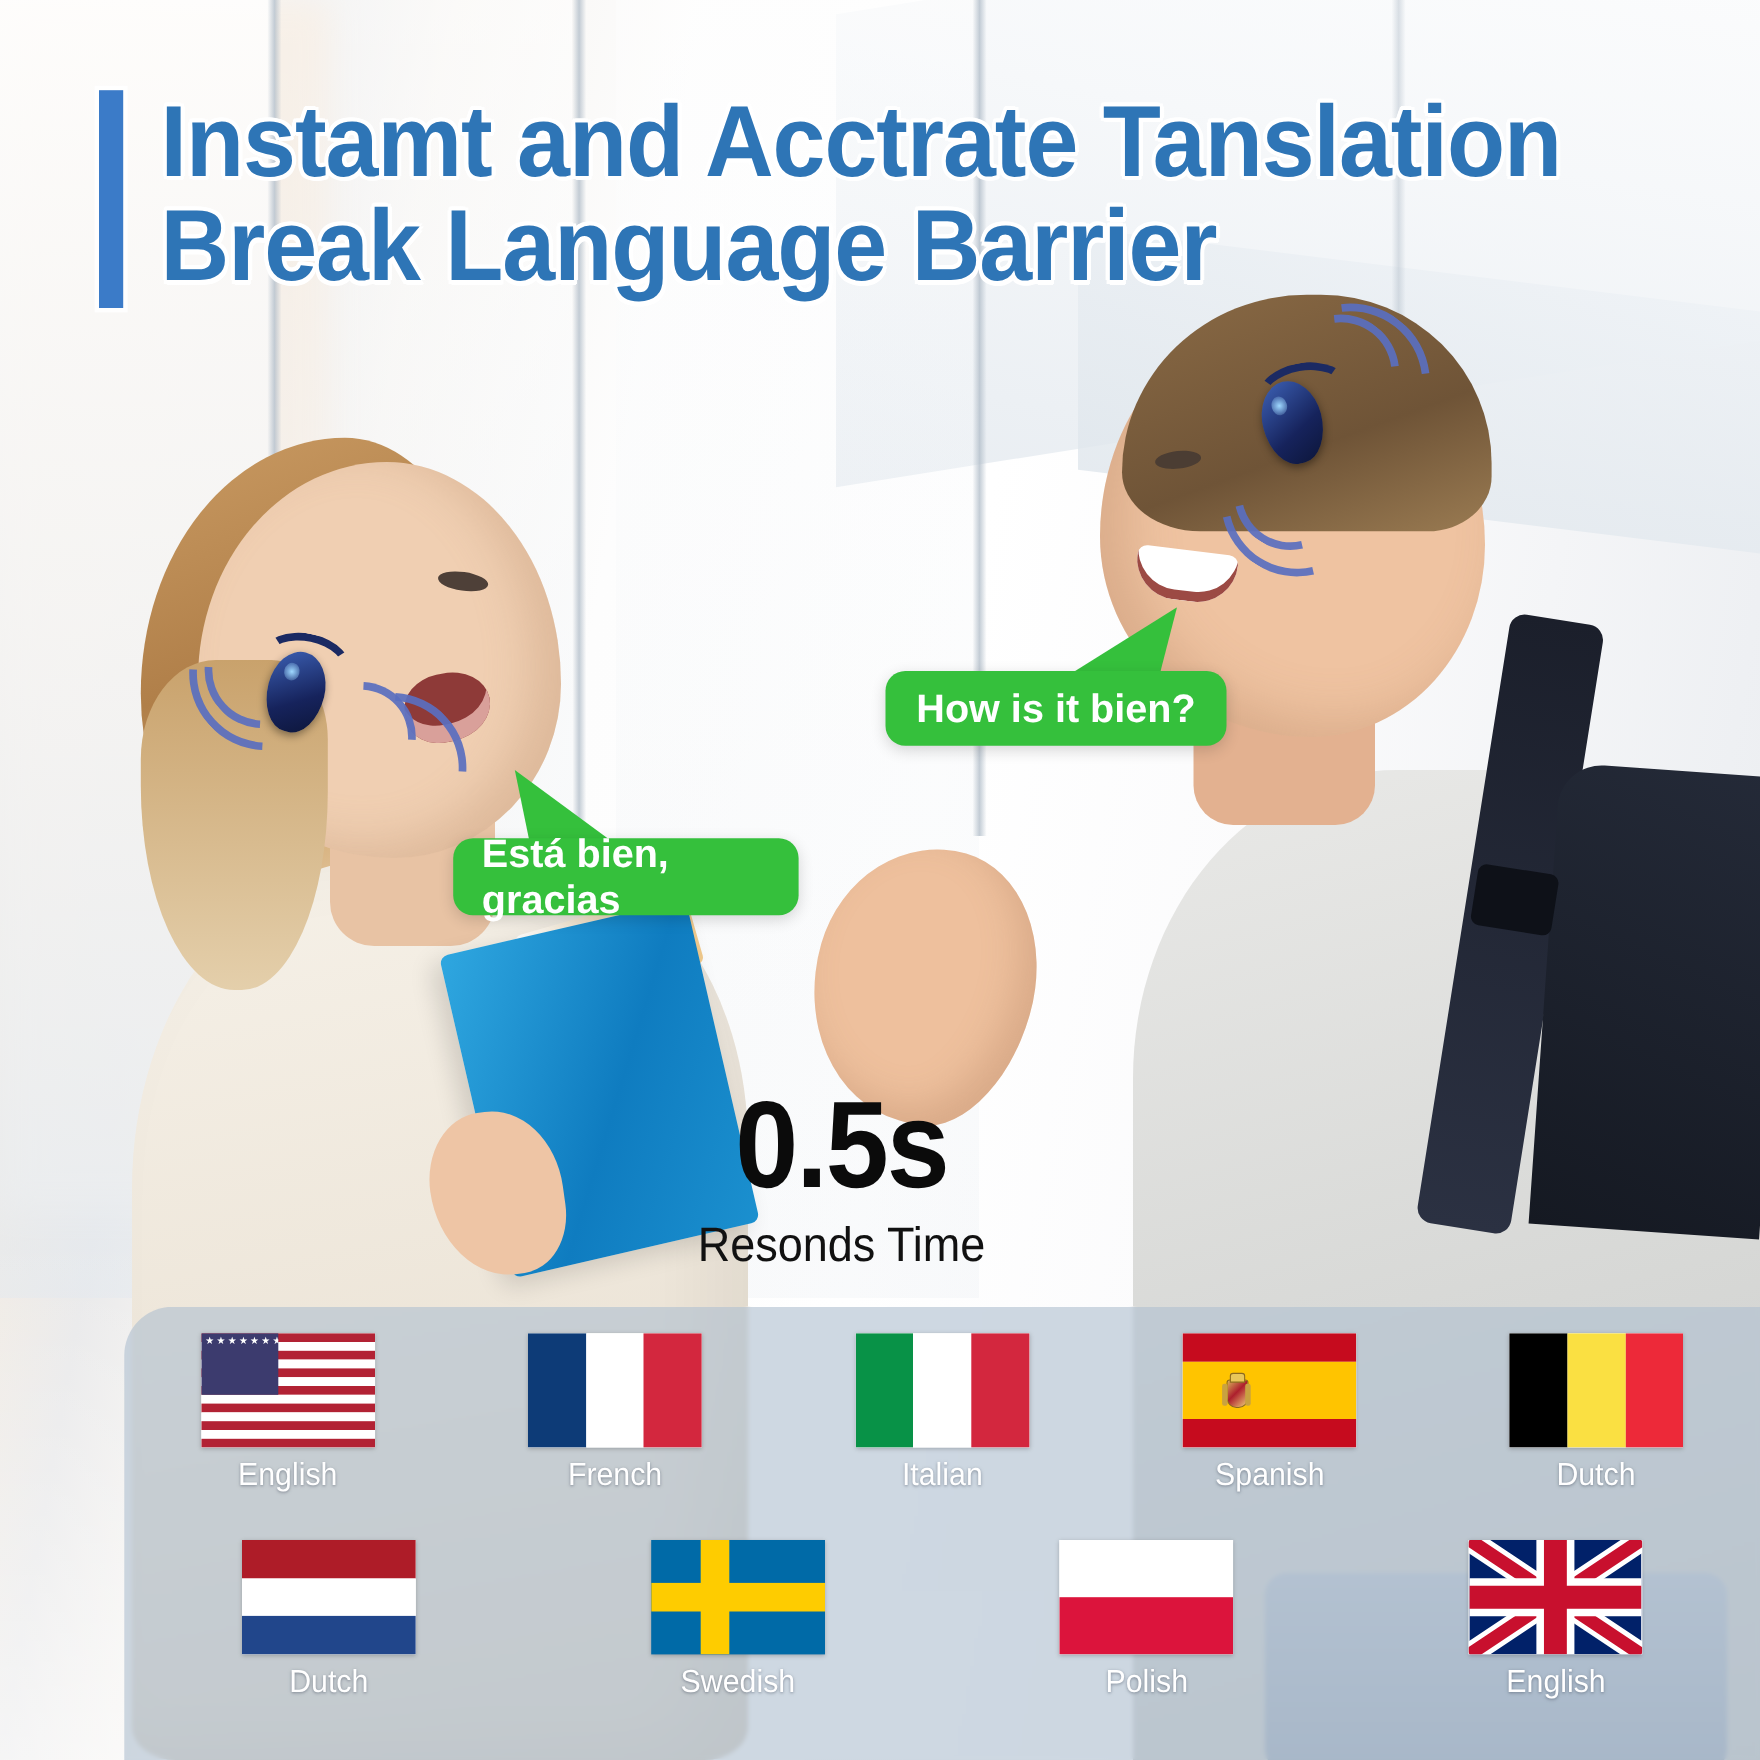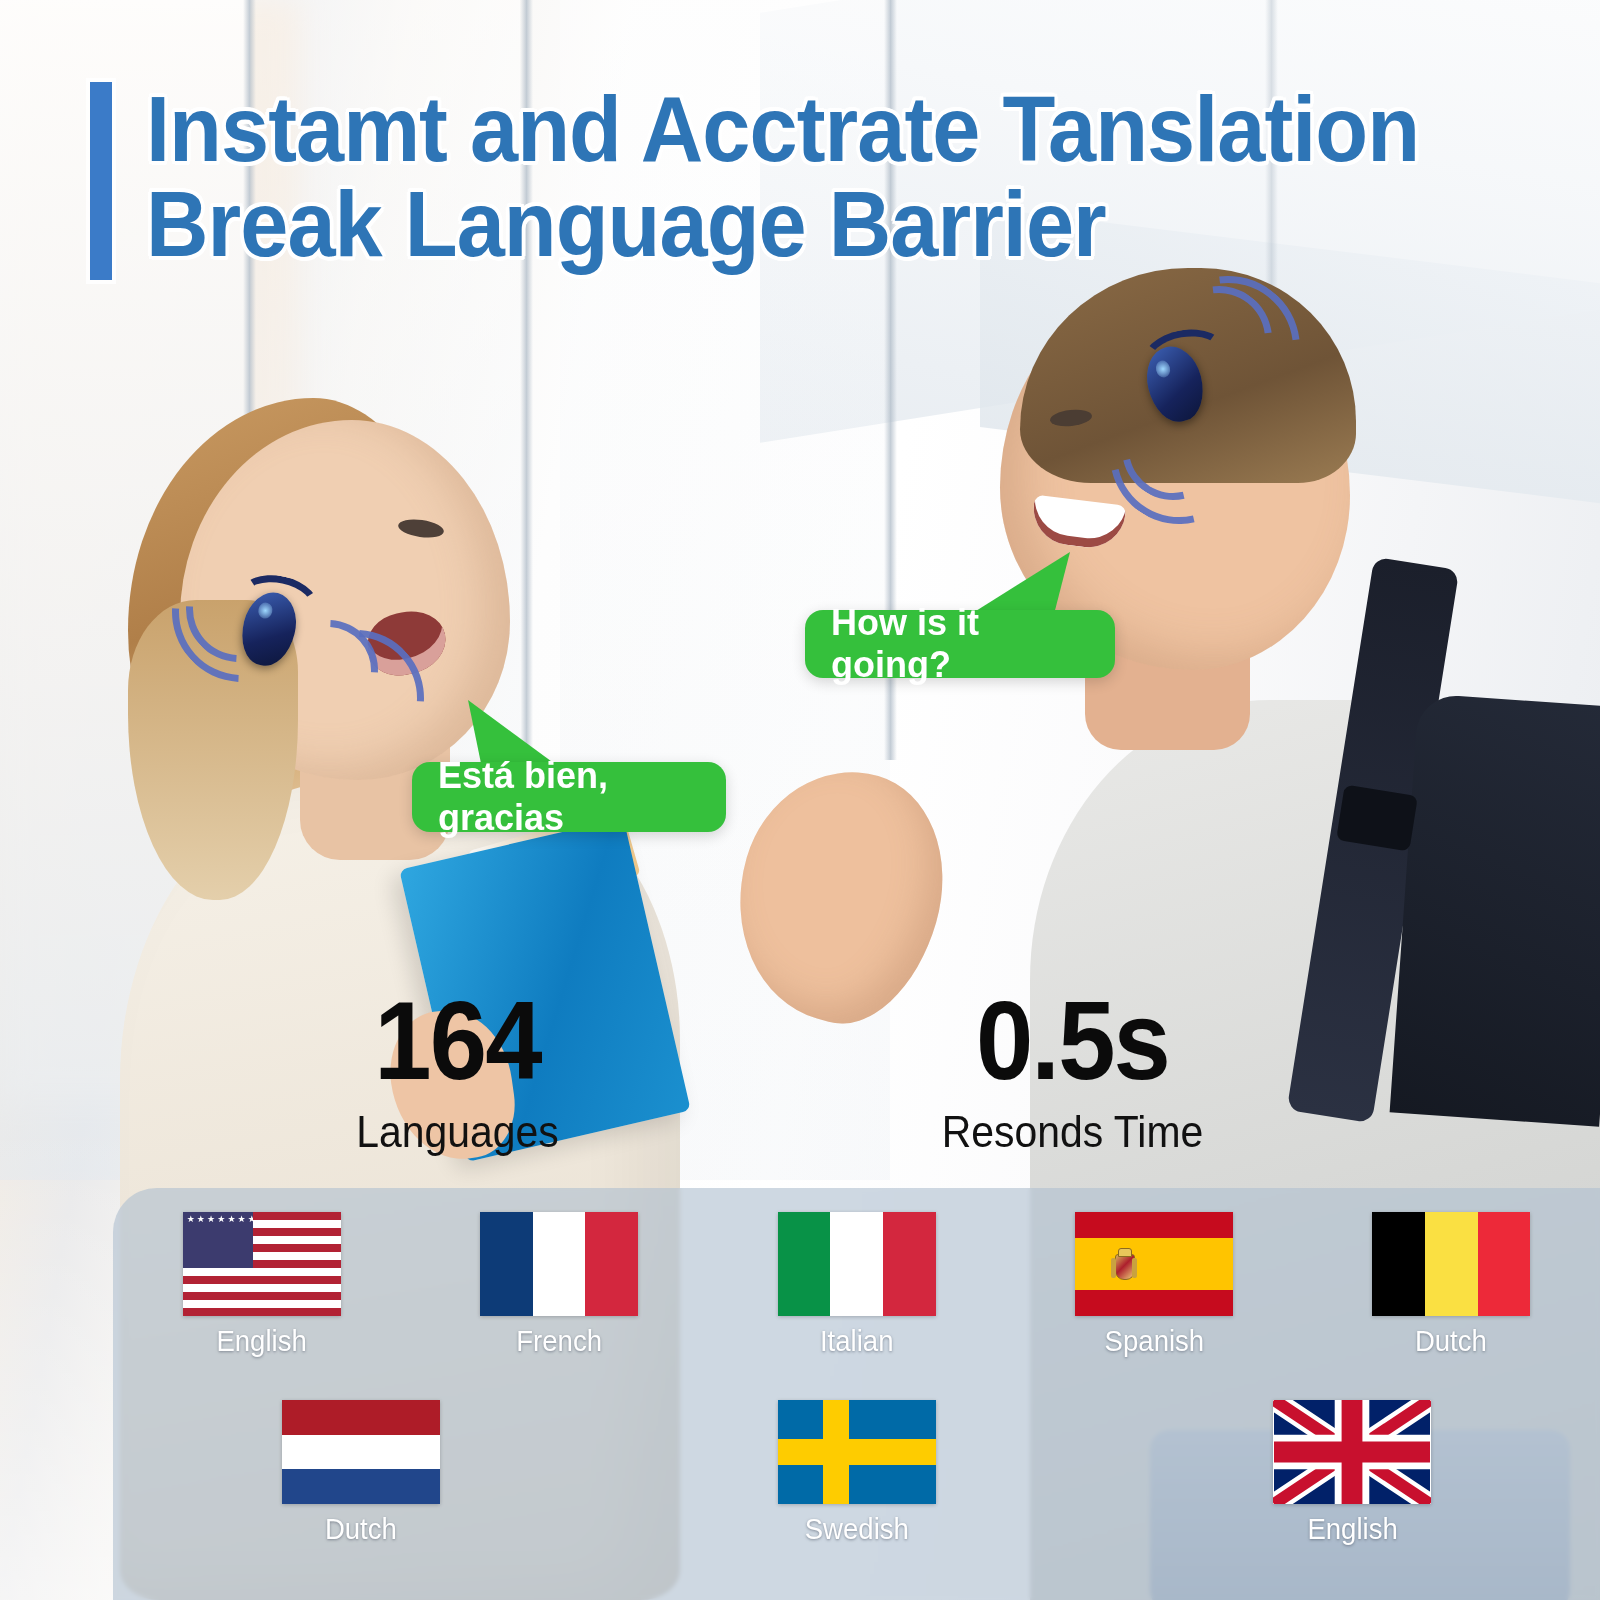--- a/index.html
+++ b/index.html
@@ -214,38 +214,34 @@
       <div class="hl-text">Instamt and Acctrate Tanslation</div>
       <div class="hl-text">Break Language Barrier</div>
     </div>
   </div>
 
   <div>
     <svg style="position:absolute;left:952px;top:552px;width:120px;height:74px;" viewBox="0 0 120 74">
       <polygon points="0,74 118,0 100,70" fill="#35c03c"></polygon>
     </svg>
     <div class="bubble" style="left:805px;top:610px;width:258px;height:68px;">
-      <span>How is it going?</span>
+      <span>How is it bien?</span>
     </div>
   </div>
 
   <div>
     <svg style="position:absolute;left:460px;top:700px;width:116px;height:80px;" viewBox="0 0 116 80">
       <polygon points="8,0 24,78 114,78" fill="#35c03c"></polygon>
     </svg>
     <div class="bubble" style="left:412px;top:762px;width:262px;height:70px;">
       <span>Está bien, gracias</span>
     </div>
   </div>
 
   <div class="stats">
-    <div class="stat">
-      <div class="stat-v">164</div>
-      <div class="stat-l">Languages</div>
-    </div>
     <div class="stat">
       <div class="stat-v">0.5s</div>
       <div class="stat-l">Resonds Time</div>
     </div>
   </div>
 
   <div class="panel">
 
     <div class="frow" style="top:24px;">
 
@@ -333,20 +329,27 @@
       </div>
 
       <div class="fcell">
         <div class="flag" style="background:#006aa7;">
           <div class="vb" style="left:45px;width:26px;background:#fecc00;"></div>
           <div class="hb" style="top:39px;height:26px;background:#fecc00;"></div>
         </div>
         <div class="fname">Swedish</div>
       </div>
 
+      <div class="fcell">
+        <div class="flag">
+          <div class="hb" style="top:0;height:52px;background:#fff;"></div>
+          <div class="hb" style="top:52px;height:52px;background:#dc143c;"></div>
+        </div>
+        <div class="fname">Polish</div>
+      </div>
 
 
       <div class="fcell">
         <div class="flag">
           <svg viewBox="0 0 60 40" style="width:100%;height:100%;display:block;">
             <rect width="60" height="40" fill="#012169"></rect>
             <path d="M0,0 L60,40 M60,0 L0,40" stroke="#fff" stroke-width="8"></path>
             <path d="M0,0 L60,40 M60,0 L0,40" stroke="#C8102E" stroke-width="4.6"></path>
             <path d="M30,0 V40 M0,20 H60" stroke="#fff" stroke-width="13.3"></path>
             <path d="M30,0 V40 M0,20 H60" stroke="#C8102E" stroke-width="8"></path>

